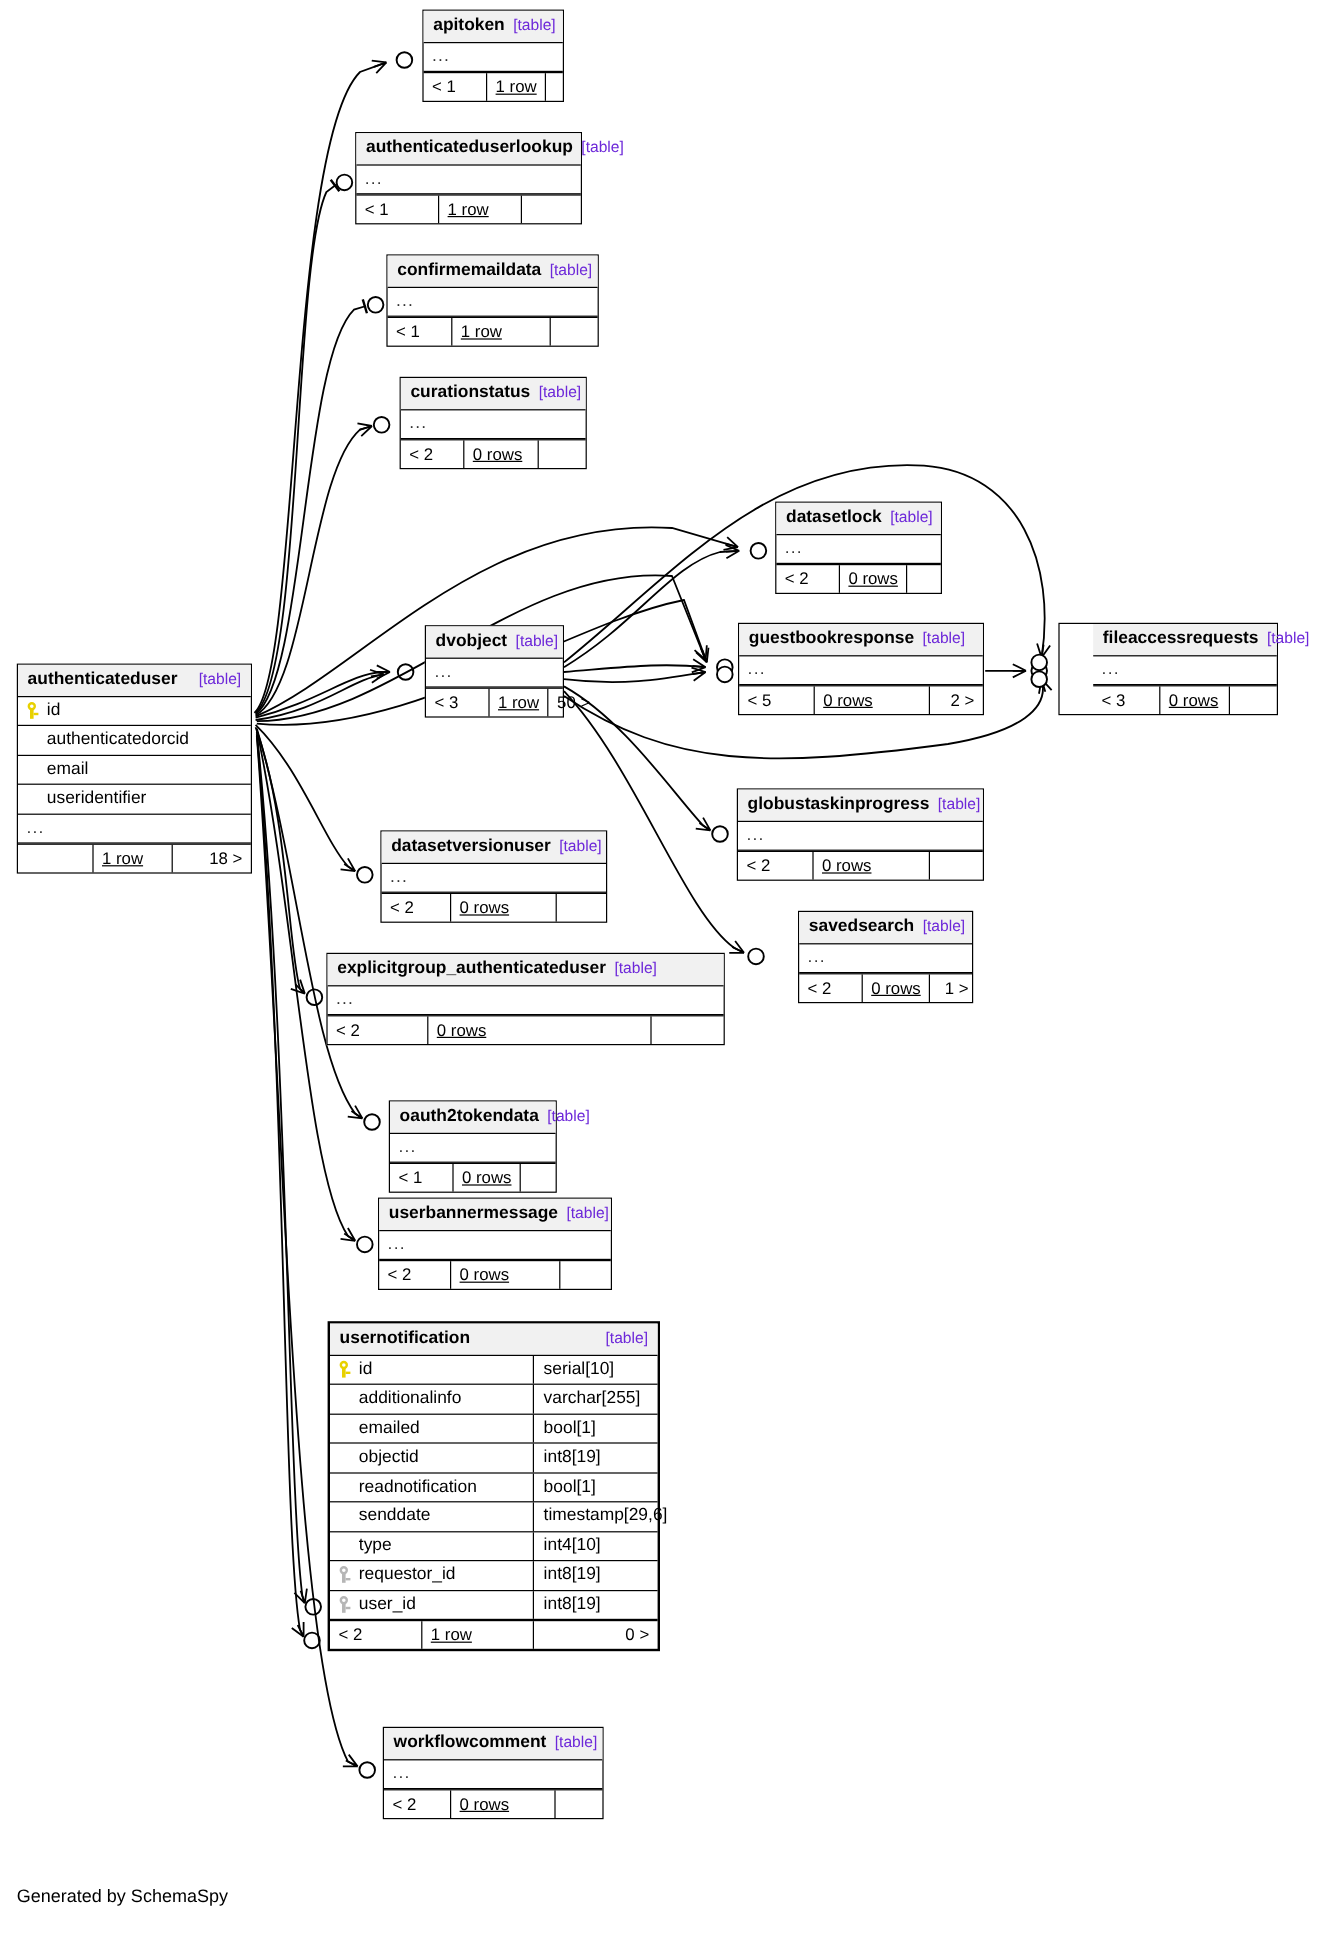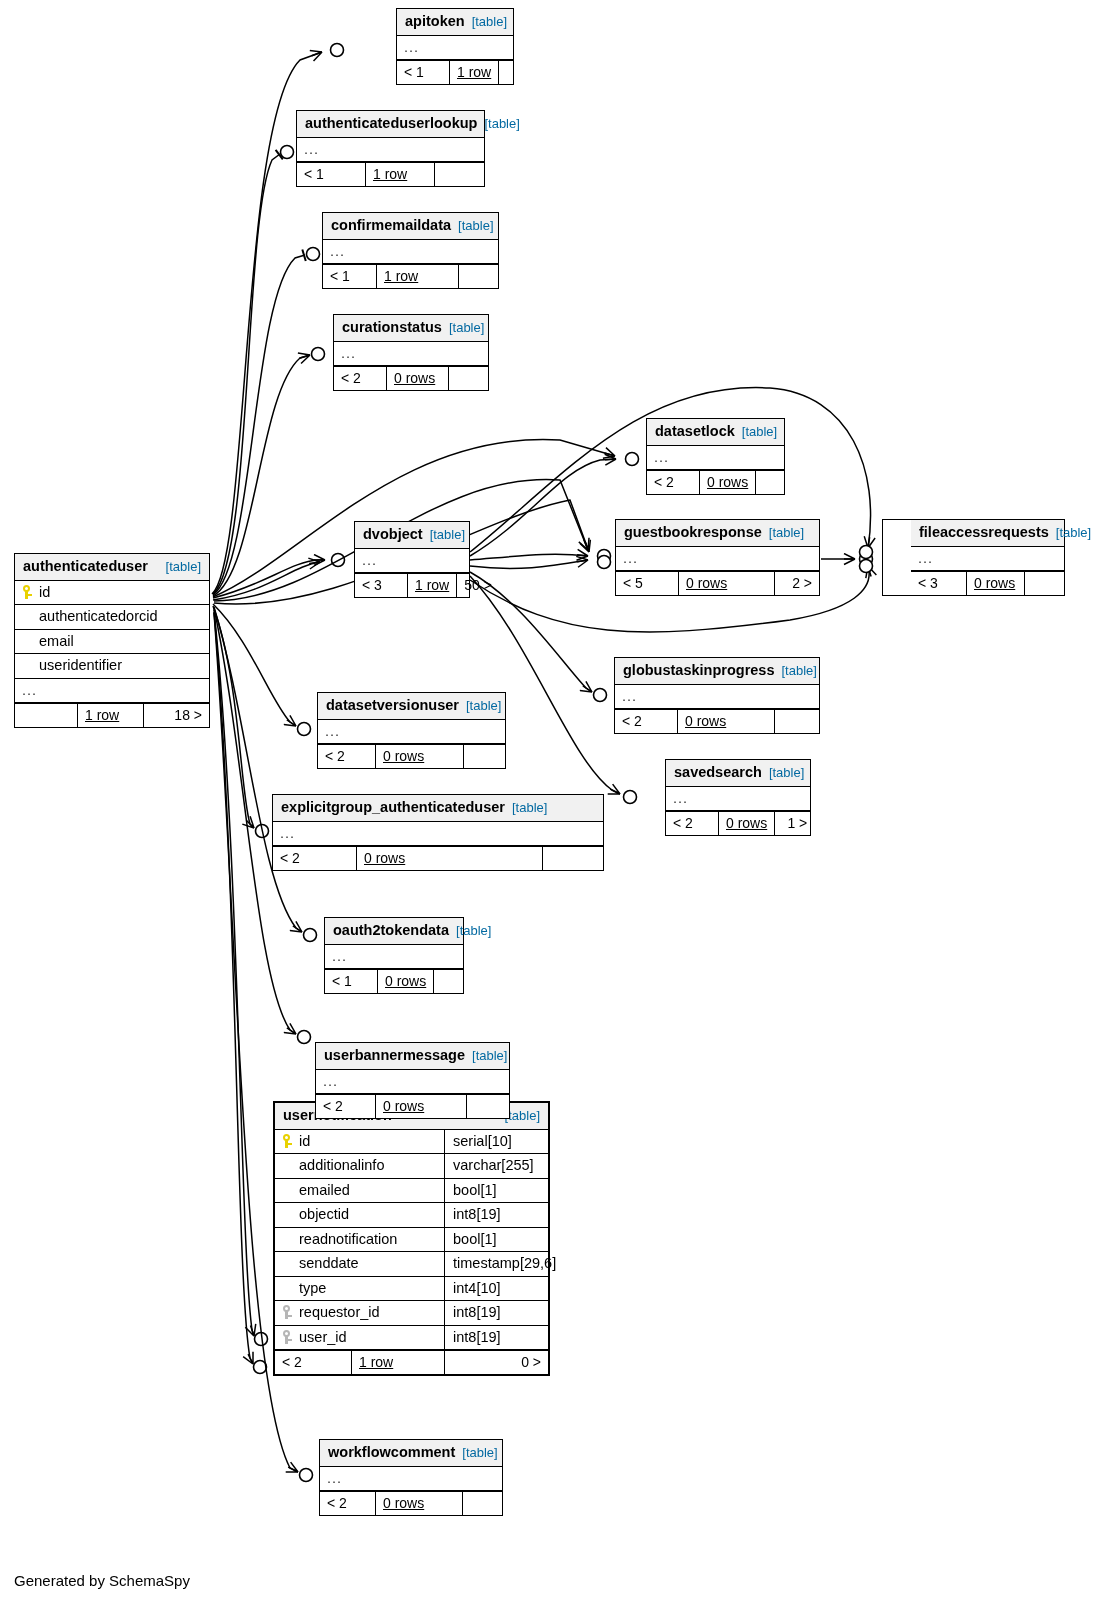--- a/index.html
+++ b/index.html
@@ -36,21 +36,21 @@
   .tbl.focus{ border-width:2.6px; }
   .tbl .hdr{
     background:#f1f1f1;
     border-bottom:1.4px solid #000;
     padding:5px 8px 6px 8px;
     display:flex;
     align-items:baseline;
     white-space:nowrap;
   }
   .tbl .hdr .nm{ font-weight:bold; font-size:14.5px; }
-  .tbl .hdr .tag{ color:#0369a1; font-size:13px; margin-left:7px; }
+  .tbl .hdr .tag{ color:#6d28d9; font-size:13px; margin-left:7px; }
   .tbl .hdr.spread{ justify-content:space-between; }
   .tbl .hdr.spread .tag{ margin-left:14px; }
 
   .row{
     display:flex;
     border-bottom:1.4px solid #000;
     min-height:22px;
     white-space:nowrap;
   }
   .row:last-child{ border-bottom:none; }
@@ -345,21 +345,21 @@
     </div>
 
     <div class="foot">
       <div class="f1" style="min-width:76px">&lt; 2</div>
       <div class="f2">1 row</div>
       <div class="f3" style="min-width:104px">0 &gt;</div>
     </div>
   </div>
 
   <div id="compact-host">
-      <div class="tbl" style="left: 352px; top: 8px; width: 118px; margin-left: 44px;">
+      <div class="tbl" style="left: 352px; top: 8px; width: 118px;">
         <div class="hdr">
           <span class="nm">apitoken</span>
           <span class="tag">[table]</span>
         </div>
         <div class="row ellipsis">
           <div class="cname">...</div>
         </div>
         <div class="foot">
           <div class="f1" style="min-width: 52px;">&lt; 1</div>
           <div class="f2">1 row</div>
@@ -527,21 +527,21 @@
         </div>
         <div class="row ellipsis">
           <div class="cname">...</div>
         </div>
         <div class="foot">
           <div class="f1" style="min-width: 52px;">&lt; 1</div>
           <div class="f2">0 rows</div>
           <div class="f3" style="min-width: 40px;"></div>
         </div>
       </div>
-      <div class="tbl" style="left: 315px; top: 998px; width: 195px; margin-top: 44px;">
+      <div class="tbl" style="left: 315px; top: 998px; width: 195px;">
         <div class="hdr">
           <span class="nm">userbannermessage</span>
           <span class="tag">[table]</span>
         </div>
         <div class="row ellipsis">
           <div class="cname">...</div>
         </div>
         <div class="foot">
           <div class="f1" style="min-width: 59px;">&lt; 2</div>
           <div class="f2">0 rows</div>

